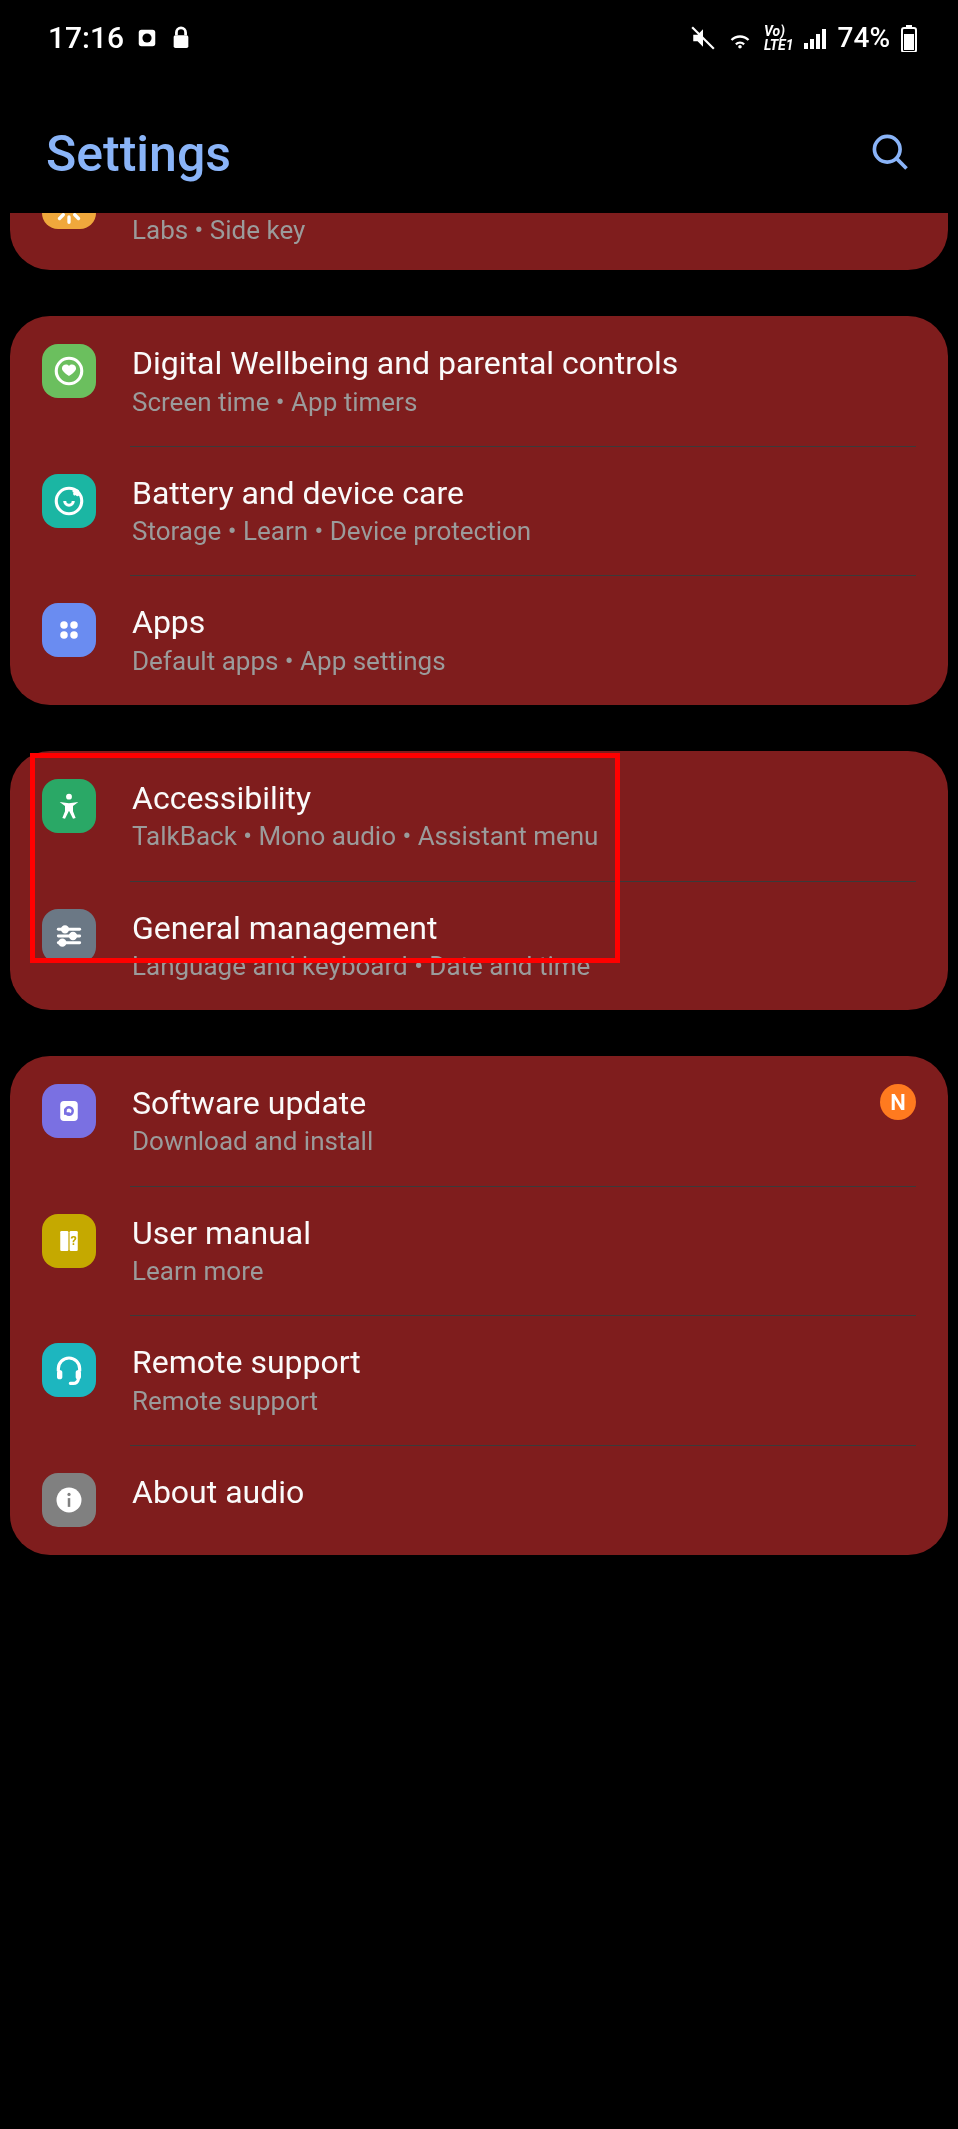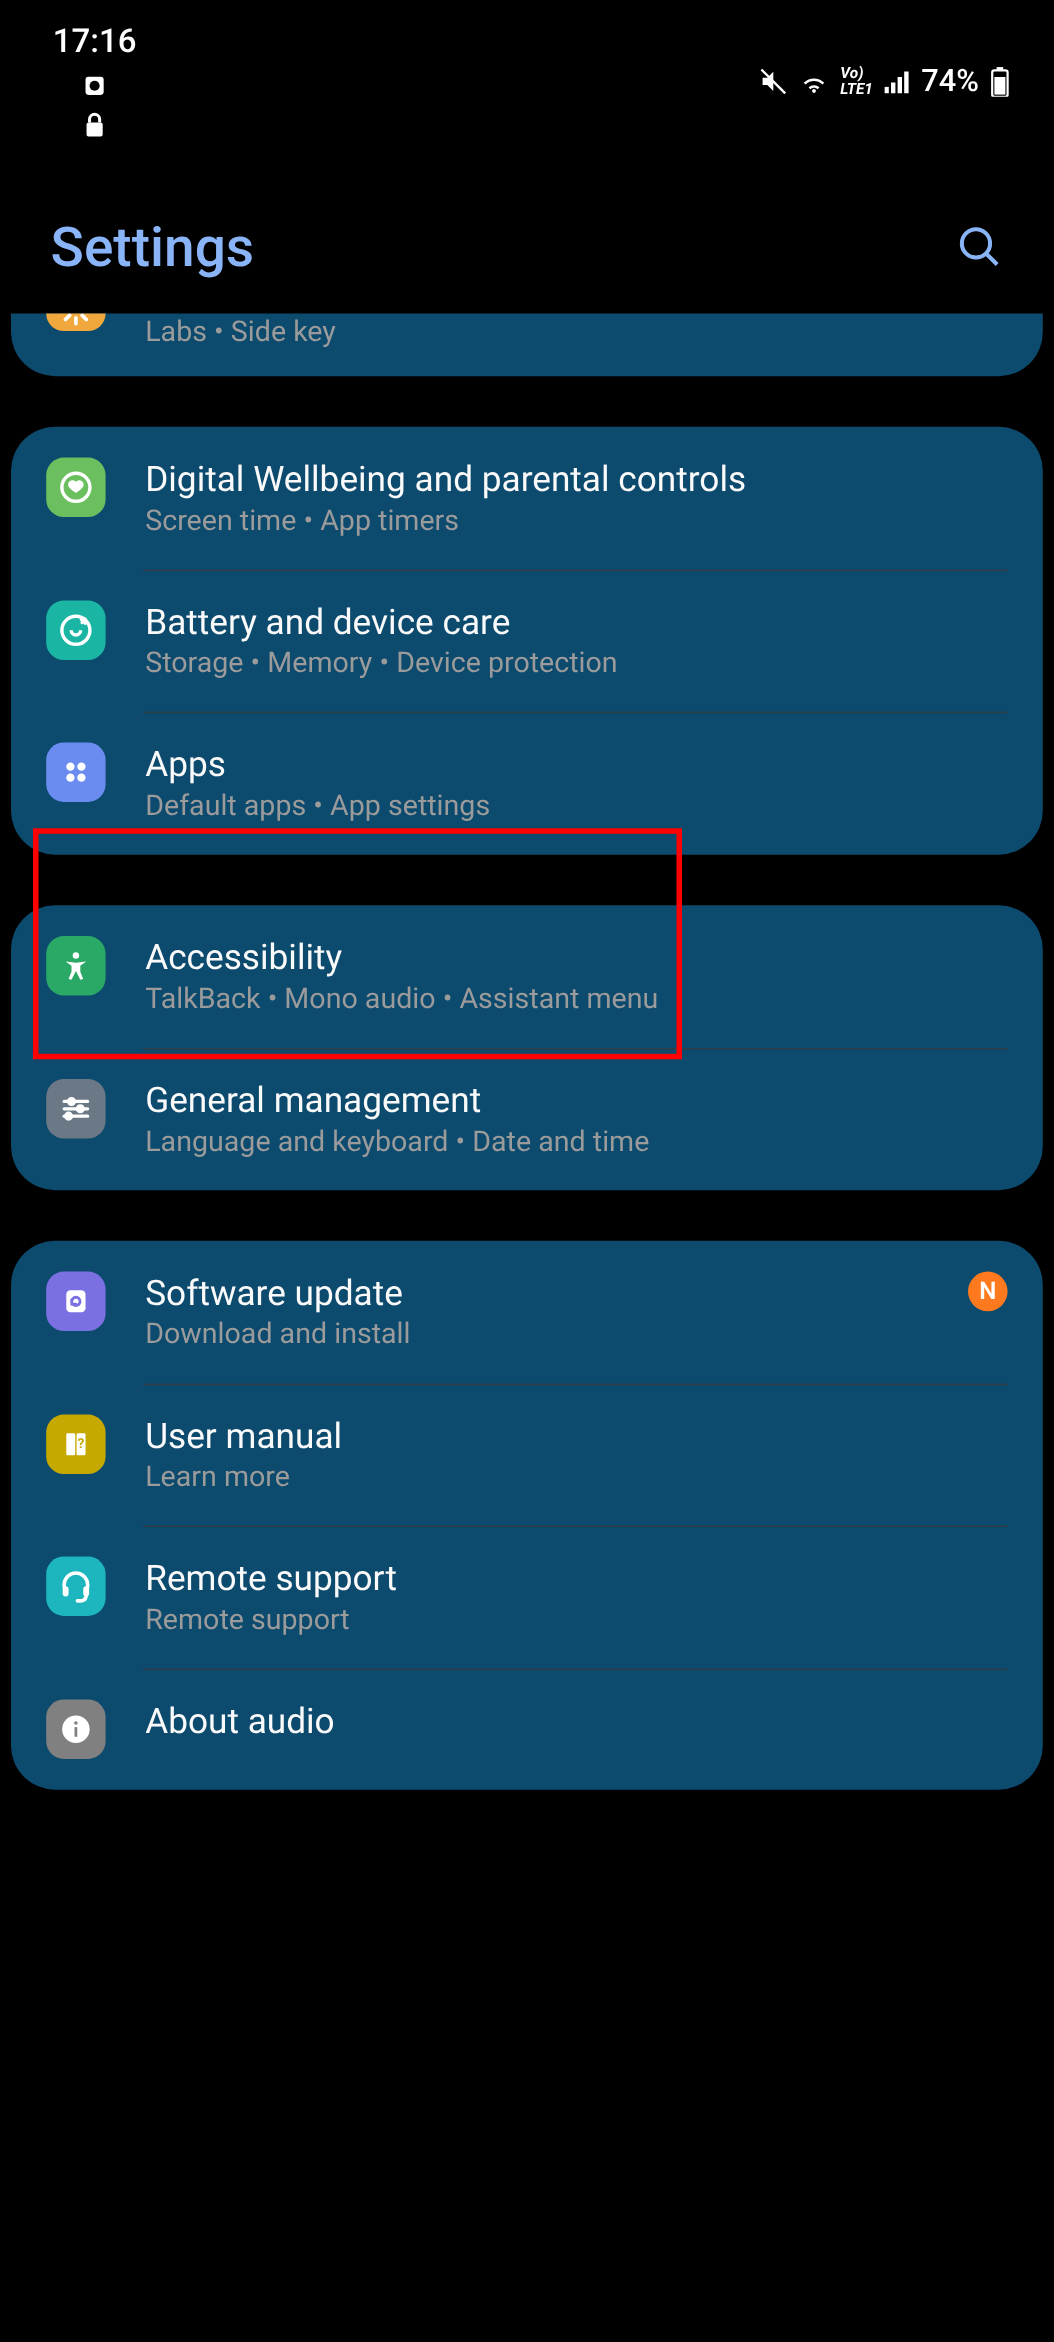--- a/index.html
+++ b/index.html
@@ -22,21 +22,20 @@
     align-items: center;
     padding: 20px 40px 10px 48px;
     font-size: 30px;
     color: #fff;
     font-weight: 500;
   }
   .status-left {
     display: flex;
     align-items: center;
     gap: 12px;
-    flex-direction: column;
   }
   .status-right {
     display: flex;
     align-items: center;
     gap: 10px;
     font-size: 28px;
   }
   .mini-icon {
     display: inline-flex;
     align-items: center;
@@ -51,21 +50,21 @@
   }
   .header-title {
     font-size: 50px;
     font-weight: 500;
     color: #8ab4f8;
   }
   .search-icon-wrap {
     color: #8ab4f8;
   }
   .group {
-    background: #0c4a6e;
+    background: #7f1d1d;
     border-radius: 40px;
     margin: 0 10px 46px 10px;
     overflow: hidden;
   }
   .group.first {
     border-top-left-radius: 0;
     border-top-right-radius: 0;
     margin-top: 0;
     padding-top: 0;
   }
@@ -252,21 +251,21 @@
     <div class="row">
       <div class="row-icon ic-battery">
         <svg width="34" height="34" viewBox="0 0 24 24" fill="none" stroke="#fff" stroke-width="2.2">
             <circle cx="12" cy="12" r="9"></circle>
             <path d="M9 12a3 3 0 0 0 6 0"></path>
             <path d="M16 7l2-2M18 5l0 2.5M18 5l-2.5 0" stroke-linecap="round"></path>
           </svg>
       </div>
       <div class="row-text">
         <span class="row-title">Battery and device care</span>
-        <span class="row-sub">Storage  •  Memory  •  Device protection</span>
+        <span class="row-sub">Storage  •  Learn  •  Device protection</span>
       </div>
     </div>
     <div class="row">
       <div class="row-icon ic-apps">
         <svg width="30" height="30" viewBox="0 0 24 24" fill="#fff">
             <circle cx="8" cy="8" r="3"></circle>
             <circle cx="16" cy="8" r="3"></circle>
             <circle cx="8" cy="16" r="3"></circle>
             <circle cx="16" cy="16" r="3"></circle>
           </svg>

